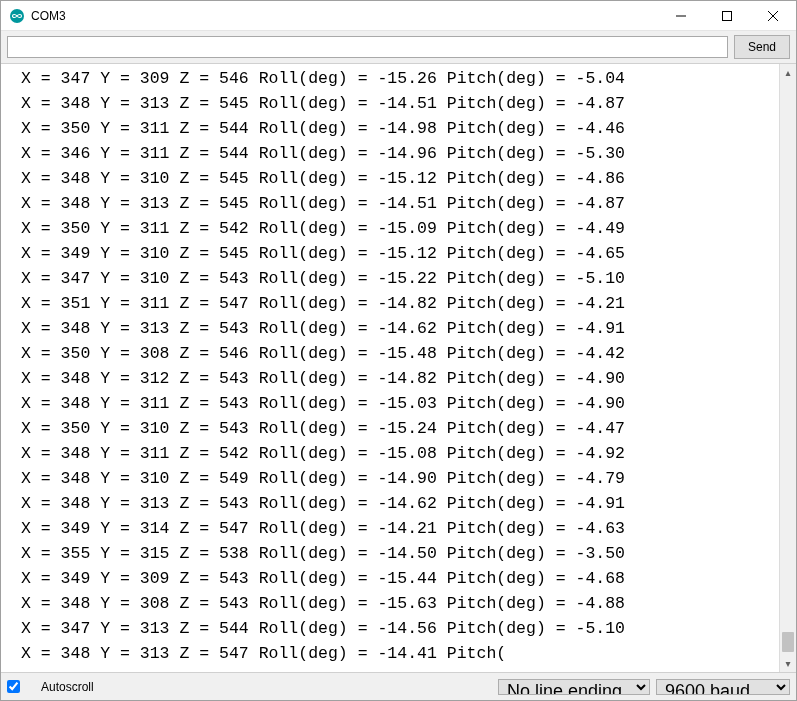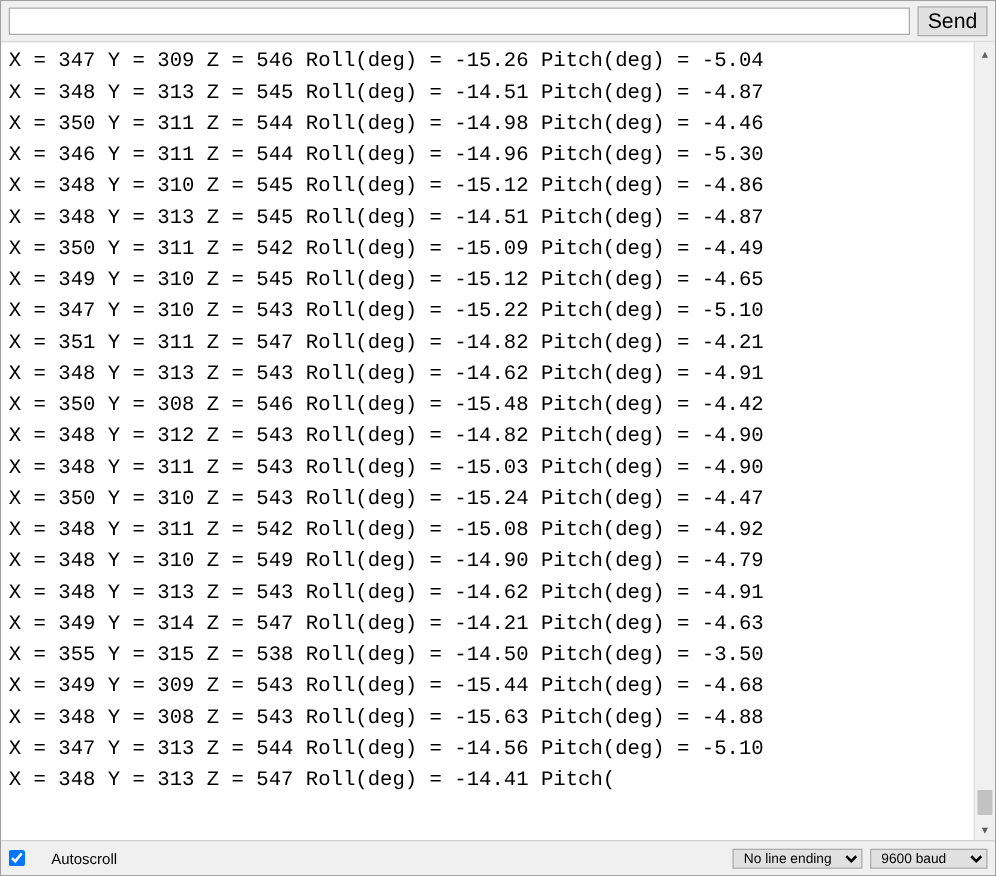--- a/index.html
+++ b/index.html
@@ -58,35 +58,35 @@
     border: 1px solid #a9a9a9;
     padding: 2px 4px;
     font-size: 12px;
     background: #fff;
   }
   .toprow button {
     height: 24px;
     min-width: 56px;
     border: 1px solid #adadad;
     background: #e1e1e1;
-    font-size: 17px;
+    font-size: 12px;
     cursor: pointer;
   }
 
   .content {
     flex: 1;
     position: relative;
     background: #fff;
     overflow: hidden;
     display: flex;
   }
   .terminal {
     flex: 1;
     overflow: hidden;
-    padding: 2px 4px 2px 6px;
+    padding: 2px 4px 2px 20px;
     font-family: "Consolas", "Courier New", monospace;
     font-size: 16.5px;
     line-height: 25px;
     color: #000;
     white-space: pre;
   }
   .terminal .row {
     white-space: pre;
   }
   .scrollbar {
@@ -124,29 +124,55 @@
   }
   .bottombar .spacer { flex: 1; }
   .checkbox {
     display: flex; align-items: center; gap: 21px;
   }
   .checkbox input { margin: 0; }
   .select {
     height: 16px;
     border: 1px solid #adadad;
     background: #e1e1e1;
-    font-size: 11px;
+    font-size: 18px;
     padding: 0 4px;
   }
 </style>
 </head>
 <body>
 
 <div class="window">
 
+  <div class="titlebar">
+    <span class="icon">
+      <svg width="16" height="16" viewBox="0 0 16 16">
+        <circle cx="8" cy="8" r="7" fill="#00979D"></circle>
+        <path d="M3.5 8 C3.5 6, 6.5 6, 8 8 C9.5 10, 12.5 10, 12.5 8 C12.5 6, 9.5 6, 8 8 C6.5 10, 3.5 10, 3.5 8 Z" fill="none" stroke="#fff" stroke-width="1.1"></path>
+      </svg>
+    </span>
+    <span class="title">COM3</span>
+    <span class="spacer"></span>
+    <span class="winbtn">
+      <svg width="10" height="10">
+          <line x1="0" y1="5" x2="10" y2="5" stroke="#000" stroke-width="1"></line>
+        </svg>
+    </span>
+    <span class="winbtn">
+      <svg width="10" height="10">
+          <rect x="0.5" y="0.5" width="9" height="9" fill="none" stroke="#000" stroke-width="1"></rect>
+        </svg>
+    </span>
+    <span class="winbtn close">
+      <svg width="10" height="10">
+          <line x1="0" y1="0" x2="10" y2="10" stroke="#000" stroke-width="1"></line>
+          <line x1="10" y1="0" x2="0" y2="10" stroke="#000" stroke-width="1"></line>
+        </svg>
+    </span>
+  </div>
 
   <div class="toprow">
     <input type="text" value="" style="">
     <button>Send</button>
   </div>
 
   <div class="content">
     <div class="terminal" id="terminal"><div class="row">X = 347 Y = 309 Z = 546 Roll(deg) = -15.26 Pitch(deg) = -5.04</div><div class="row">X = 348 Y = 313 Z = 545 Roll(deg) = -14.51 Pitch(deg) = -4.87</div><div class="row">X = 350 Y = 311 Z = 544 Roll(deg) = -14.98 Pitch(deg) = -4.46</div><div class="row">X = 346 Y = 311 Z = 544 Roll(deg) = -14.96 Pitch(deg) = -5.30</div><div class="row">X = 348 Y = 310 Z = 545 Roll(deg) = -15.12 Pitch(deg) = -4.86</div><div class="row">X = 348 Y = 313 Z = 545 Roll(deg) = -14.51 Pitch(deg) = -4.87</div><div class="row">X = 350 Y = 311 Z = 542 Roll(deg) = -15.09 Pitch(deg) = -4.49</div><div class="row">X = 349 Y = 310 Z = 545 Roll(deg) = -15.12 Pitch(deg) = -4.65</div><div class="row">X = 347 Y = 310 Z = 543 Roll(deg) = -15.22 Pitch(deg) = -5.10</div><div class="row">X = 351 Y = 311 Z = 547 Roll(deg) = -14.82 Pitch(deg) = -4.21</div><div class="row">X = 348 Y = 313 Z = 543 Roll(deg) = -14.62 Pitch(deg) = -4.91</div><div class="row">X = 350 Y = 308 Z = 546 Roll(deg) = -15.48 Pitch(deg) = -4.42</div><div class="row">X = 348 Y = 312 Z = 543 Roll(deg) = -14.82 Pitch(deg) = -4.90</div><div class="row">X = 348 Y = 311 Z = 543 Roll(deg) = -15.03 Pitch(deg) = -4.90</div><div class="row">X = 350 Y = 310 Z = 543 Roll(deg) = -15.24 Pitch(deg) = -4.47</div><div class="row">X = 348 Y = 311 Z = 542 Roll(deg) = -15.08 Pitch(deg) = -4.92</div><div class="row">X = 348 Y = 310 Z = 549 Roll(deg) = -14.90 Pitch(deg) = -4.79</div><div class="row">X = 348 Y = 313 Z = 543 Roll(deg) = -14.62 Pitch(deg) = -4.91</div><div class="row">X = 349 Y = 314 Z = 547 Roll(deg) = -14.21 Pitch(deg) = -4.63</div><div class="row">X = 355 Y = 315 Z = 538 Roll(deg) = -14.50 Pitch(deg) = -3.50</div><div class="row">X = 349 Y = 309 Z = 543 Roll(deg) = -15.44 Pitch(deg) = -4.68</div><div class="row">X = 348 Y = 308 Z = 543 Roll(deg) = -15.63 Pitch(deg) = -4.88</div><div class="row">X = 347 Y = 313 Z = 544 Roll(deg) = -14.56 Pitch(deg) = -5.10</div><div class="row">X = 348 Y = 313 Z = 547 Roll(deg) = -14.41 Pitch(</div></div>
     <div class="scrollbar">
       <div class="arrow up">▴</div>

